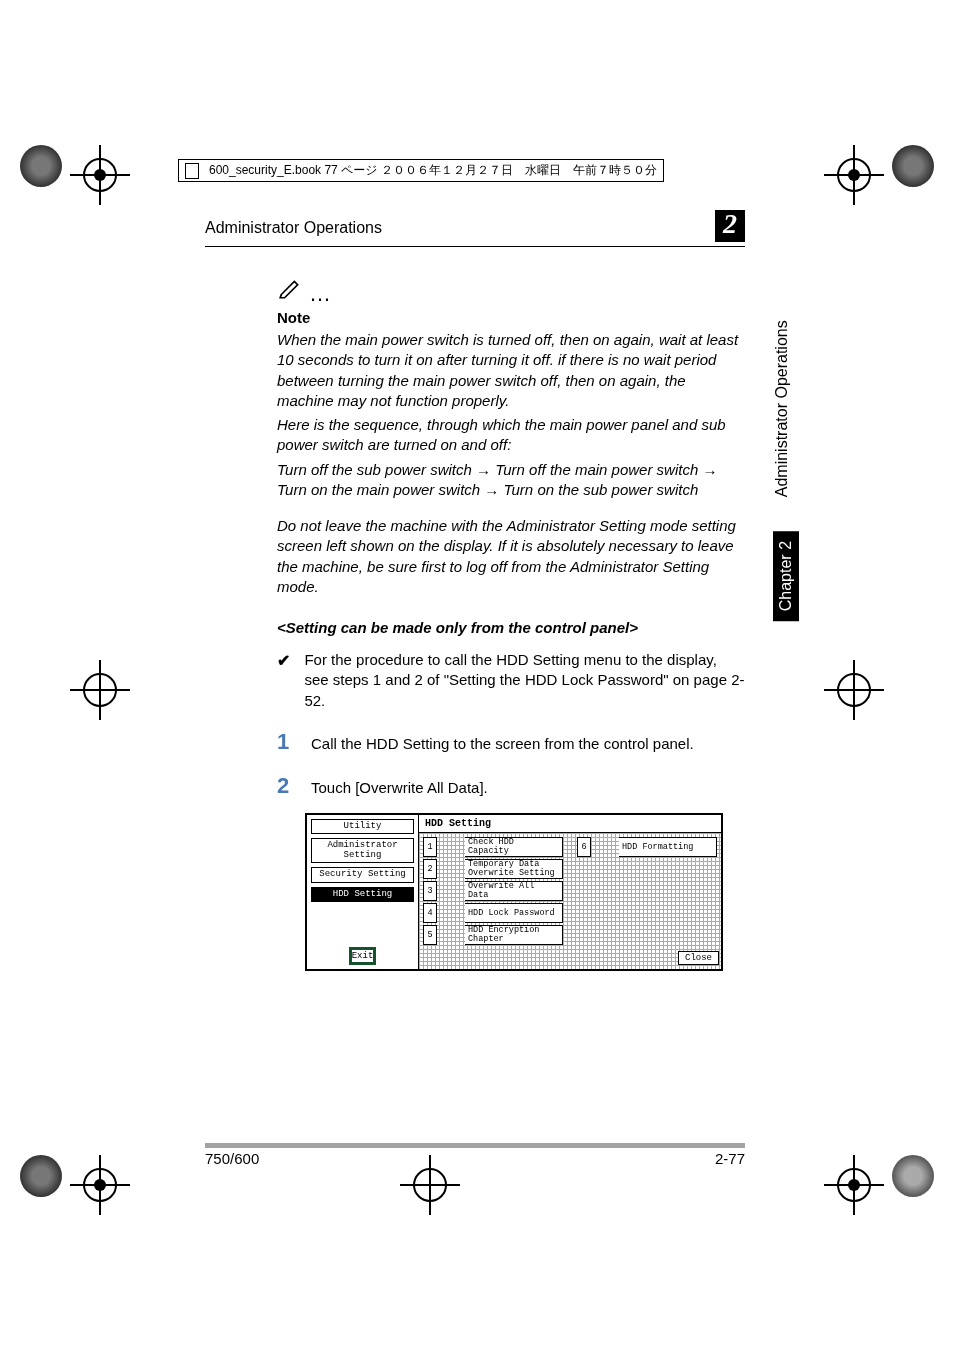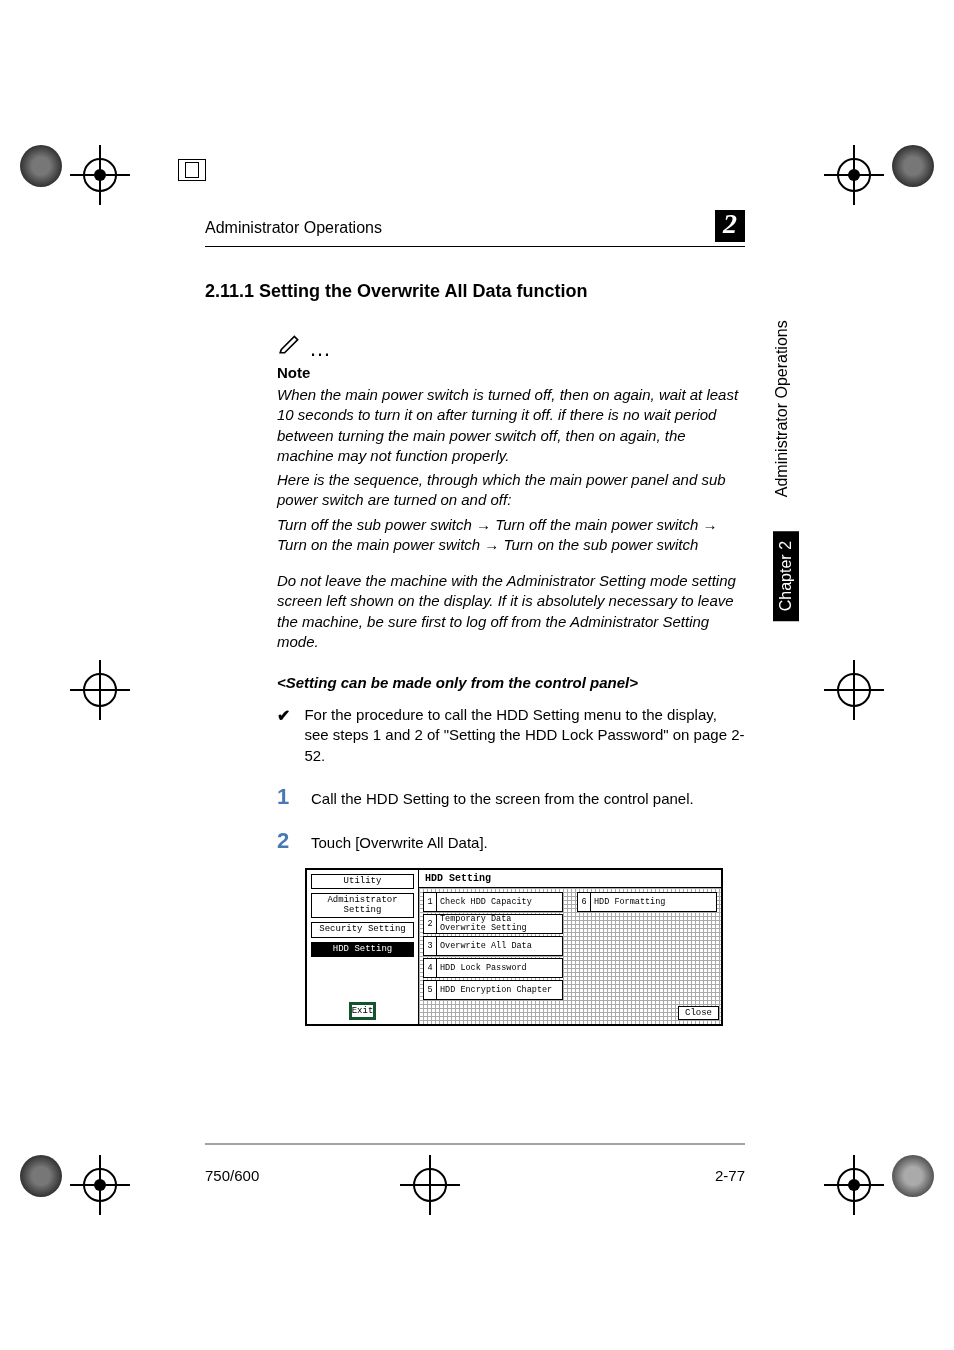--- a/index.html
+++ b/index.html
@@ -181,20 +181,21 @@
       font-size: 8.5px;
     }
     .screenshot .right .mi .n {
       width: 14px; background: #fff; border:1px solid #000;
       display:flex; align-items:center; justify-content:center;
     }
     .screenshot .right .mi .t {
       flex:1; background:#fff; border:1px solid #000; border-left:0;
       display:flex; align-items:center; padding:0 3px;
       line-height:1;
+      margin-left:28px;
     }
     .screenshot .right .close {
       position:absolute; right:2px; bottom:4px;
       background:#fff; border:1px solid #000; padding:1px 6px; font-size:9px;
     }
     .sidetab {
       position: absolute;
       right: 155px;
       top: 320px;
       writing-mode: vertical-rl;
@@ -209,22 +210,22 @@
       padding: 10px 4px;
     }
     .footer {
       position: absolute;
       left: 205px;
       top: 1143px;
       width: 540px;
       display: flex;
       justify-content: space-between;
       font-size: 15px;
-      border-top: 2px solid #a3a3a3;
-      padding-top: 22px;
+      border-top: 5px solid #a3a3a3;
+      padding-top: 2px;
     }
   </style>
 </head>
 <body>
 
 <div class="page">
 
   <div class="regmark" style="left:70px;top:145px">
     <svg viewBox="0 0 60 60">
         <circle cx="30" cy="30" r="16" fill="none" stroke="#000" stroke-width="2"></circle>
@@ -279,34 +280,34 @@
       </svg>
   </div>
 
   <div style="position:absolute;left:20px;top:145px;width:42px;height:42px;border-radius:50%;background:radial-gradient(circle,#777 30%,#333 70%)"></div>
   <div style="position:absolute;right:20px;top:145px;width:42px;height:42px;border-radius:50%;background:radial-gradient(circle,#777 30%,#333 70%)"></div>
   <div style="position:absolute;left:20px;top:1155px;width:42px;height:42px;border-radius:50%;background:radial-gradient(circle,#777 30%,#333 70%)"></div>
   <div style="position:absolute;right:20px;top:1155px;width:42px;height:42px;border-radius:50%;background:radial-gradient(circle,#aaa 30%,#555 70%)"></div>
 
   <div class="meta-bar">
     <span class="sheet-icon"></span>
+    <span>600_security_E.book  77 ページ  ２００６年１２月２７日　水曜日　午前７時５０分</span>
   </div>
 
   <div class="sidetab">
     <span class="chbox">Chapter 2</span>
     <span>Administrator Operations</span>
   </div>
 
   <div class="content">
     <div class="running-head">
       <span>Administrator Operations</span>
       <span class="chapno">2</span>
     </div>
 
-    <div class="h2">2.11.1  Setting the Overwrite All Data function</div>
 
     <div class="note-block">
       <div class="note-head">
         <span>
           <svg viewBox="0 0 24 24">
               <path d="M4 18 L16 6 L19 9 L7 21 L3 21 Z" fill="none" stroke="#000" stroke-width="1.6"></path>
             </svg>
         </span>
         <span class="note-dots">…</span>
       </div>

